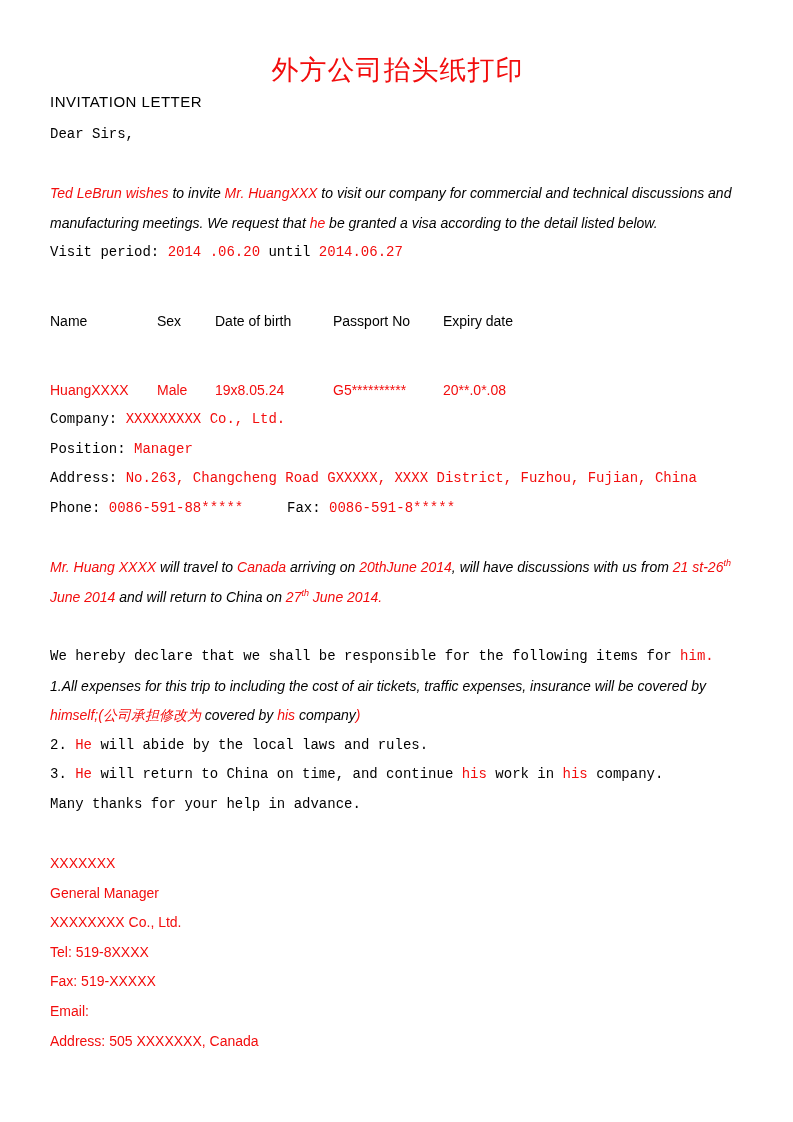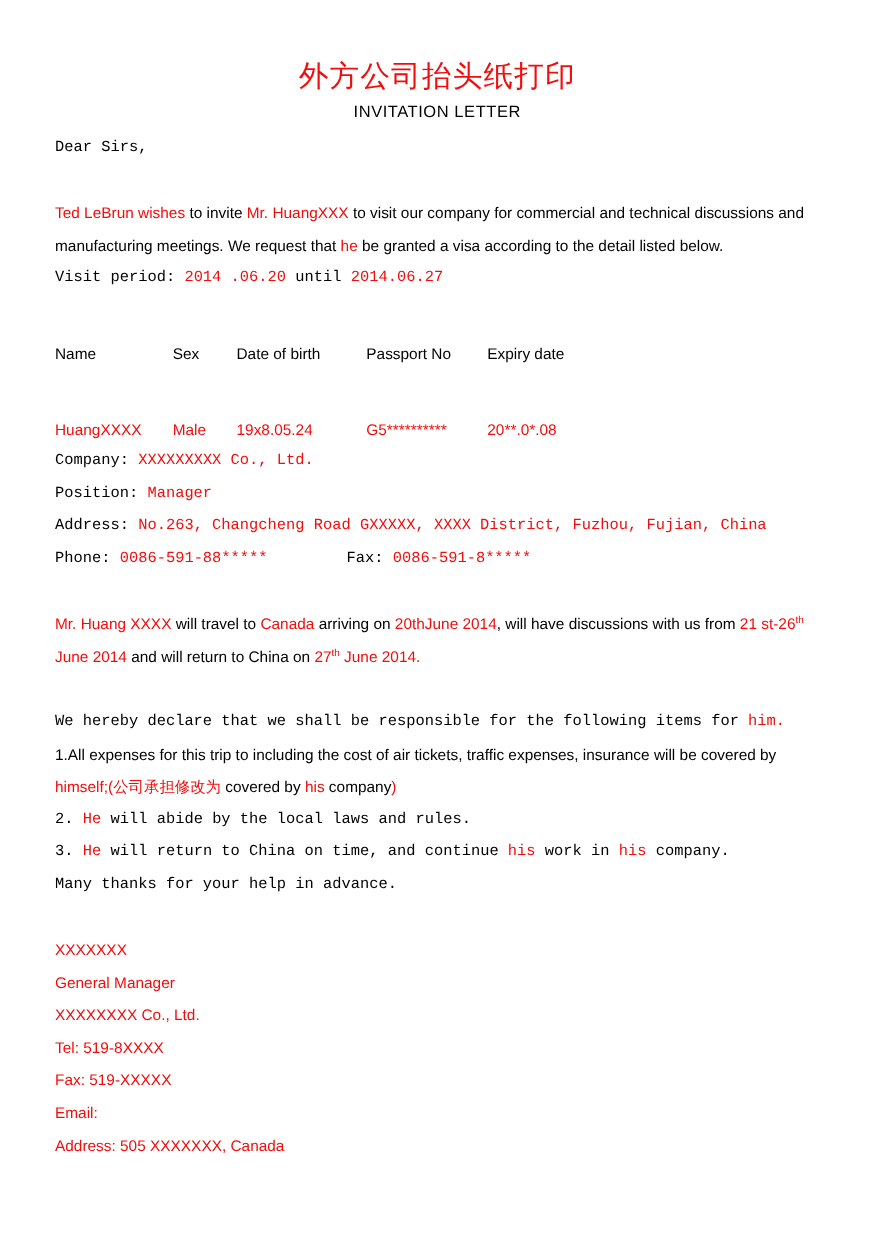--- a/index.html
+++ b/index.html
@@ -9,29 +9,29 @@
     width:793px; height:1122px; overflow:hidden;
     font-family:"Liberation Sans","DejaVu Sans",sans-serif;
     font-size:14px; color:var(--black); background:var(--bg);
   }
   .page{ width:793px; height:1122px; padding:52px 48px 4px 50px; position:relative; }
   .title-cn{
     text-align:center; color:var(--red); font-weight:400;
     font-family:"DejaVu Serif","Liberation Serif",serif;
     font-size:27px; line-height:36px; letter-spacing:1px;
   }
-  .title-en{ text-align:center; font-size:15px; line-height:24px; margin-top:2px; letter-spacing:.5px; }
+  .title-en{ font-size:15px; line-height:24px; margin-top:2px; letter-spacing:.5px; }
   .content{ margin-top:6px; }
   .line{ line-height:29.6px; min-height:29.6px;font-family:Liberation Mono, monospace; }
-  .para{ line-height:29.6px; }
+  .para{ line-height:29.6px;font-style:italic; }
   .blank{ height:29.6px; }
   .red{ color:var(--red); }
   sup{ font-size:9px; line-height:0; vertical-align:super; }
   .trow{ display:grid; grid-template-columns:107px 58px 118px 110px 1fr; line-height:29.6px; min-height:29.6px;margin-top:39px; }
-  .phonefax{ display:grid; grid-template-columns:237px 1fr;gap:28px; }
+  .phonefax{ display:grid; grid-template-columns:237px 1fr; }
   .sig p{ line-height:29.6px; min-height:29.6px; }
 </style>
 </head>
 <body>
 
 <div class="page">
   <h1 class="title-cn">外方公司抬头纸打印</h1>
   <div class="title-en">INVITATION LETTER</div>
 
   <div class="content">

